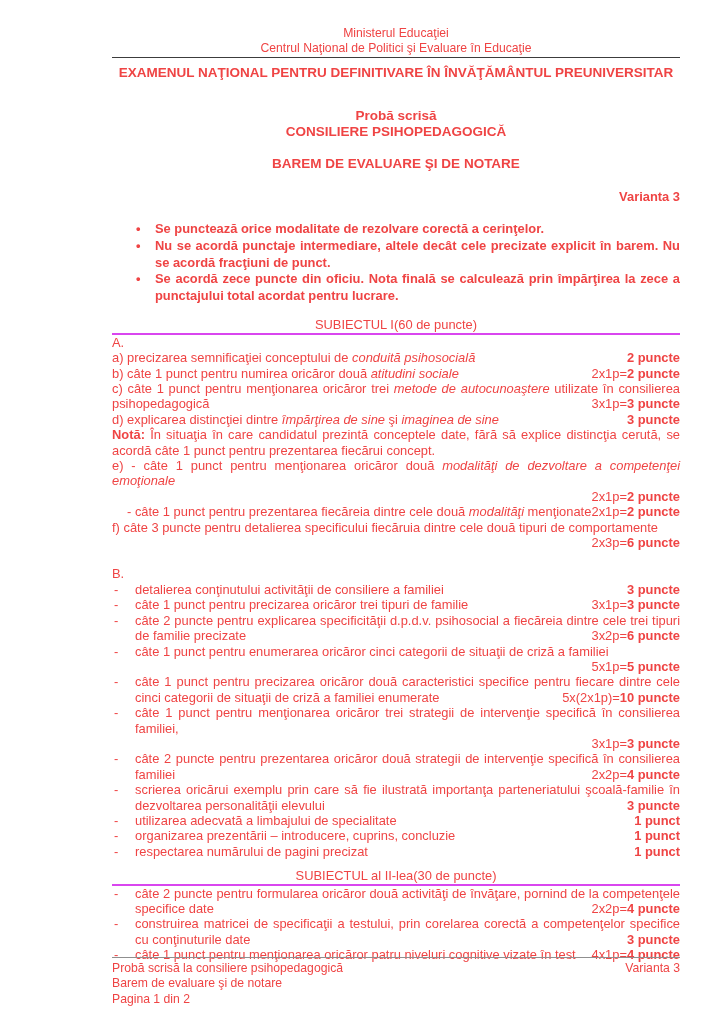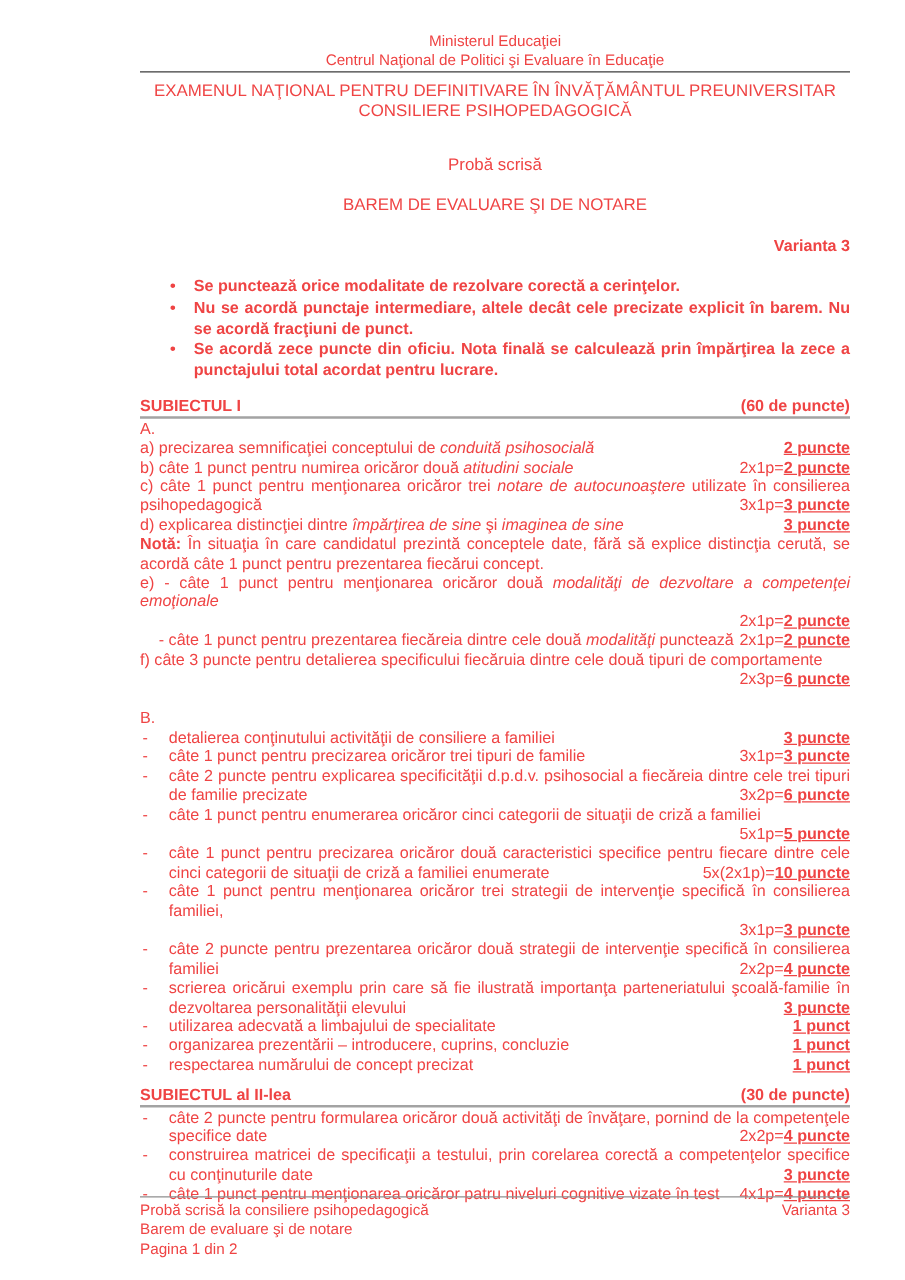--- a/index.html
+++ b/index.html
@@ -13,45 +13,45 @@
     font-family: "Liberation Sans", sans-serif;
     font-size: 12.9px;
     line-height: 15.4px;
     padding: 26px 68px 0 68px;
     overflow: hidden;
     margin-left: 44px;
   }
   .center { text-align: center; }
   .sm { font-size: 12.2px; line-height: 14.5px; }
   .hdr-rule { border-top: 1px solid #3c3c3c; margin-top: 2px; }
-  .exam-title { font-size: 13.5px; line-height: 16px; font-weight: normal; text-align: center; }
+  .exam-title { font-size: 13.5px; line-height: 16px; font-weight: bold; text-align: center; }
   .mt-title { margin-top: 7px; }
   .mt-proba { margin-top: 27px; }
   .mt-barem { margin-top: 16px; }
   .variant { margin-top: 17px; text-align: right; font-weight: bold; }
 
   ul.rules { list-style: none; margin: 17px 0 0 0; padding: 0; font-weight: bold; line-height: 16.6px; }
   .rules li { position: relative; padding-left: 43px; text-align: justify; }
   .rules .bullet { position: absolute; left: 24px; top: 0; }
 
   .subj-head {
-    display: flex; justify-content: space-between;
-    font-weight: bold;
+    display: flex; justify-content: center;
+    font-weight: normal;
     margin-top: 13px;
-    border-bottom: 2px solid #a3a3a3;
+    border-bottom: 2px solid #d946ef;
   }
   .subj2 { margin-top: 9px; }
 
   .sec-label { margin: 0; }
   .gap-b { margin-top: 16px; }
 
   .item { margin: 0; text-align: justify; }
   .item::after { content: ""; display: block; clear: both; }
   .pts { float: right; white-space: nowrap; }
-  .pts b { font-weight: bold; text-decoration: underline; }
+  .pts b { font-weight: bold; }
   .pts.nl { float: none; display: block; text-align: right; }
   .hang { position: relative; padding-left: 23px; }
   .hang .dash { position: absolute; left: 2px; }
   .ind { padding-left: 15px; }
   i { font-style: italic; }
 
   .footer {
     position: absolute; left: 68px; right: 68px; top: 957px;
     font-size: 12.2px; line-height: 15px;
   }
@@ -62,22 +62,22 @@
 </head>
 <body>
 
 <div class="page">
 
   <header>
     <div class="center sm">Ministerul Educaţiei</div>
     <div class="center sm">Centrul Naţional de Politici şi Evaluare în Educaţie</div>
     <div class="hdr-rule"></div>
     <div class="exam-title mt-title">EXAMENUL NAŢIONAL PENTRU DEFINITIVARE ÎN ÎNVĂŢĂMÂNTUL PREUNIVERSITAR</div>
+    <div class="exam-title mt-proba">Probă scrisă</div>
     <div class="exam-title">CONSILIERE PSIHOPEDAGOGICĂ</div>
-    <div class="exam-title mt-proba">Probă scrisă</div>
     <div class="exam-title mt-barem">BAREM DE EVALUARE ŞI DE NOTARE</div>
     <div class="variant">Varianta 3</div>
   </header>
 
   <ul class="rules">
     <li><span class="bullet">•</span><span>Se punctează orice modalitate de rezolvare corectă a cerinţelor.</span></li>
     <li><span class="bullet">•</span><span>Nu se acordă punctaje intermediare, altele decât cele precizate explicit în barem. Nu se acordă fracţiuni de punct.</span></li>
     <li><span class="bullet">•</span><span>Se acordă zece puncte din oficiu. Nota finală se calculează prin împărţirea la zece a punctajului total acordat pentru lucrare.</span></li>
   </ul>
 
@@ -85,29 +85,29 @@
     <span>SUBIECTUL I</span>
     <span>(60 de puncte)</span>
   </div>
 
   <div class="sec-label">A.</div>
 
   <p class="item"><span>a) </span><span>precizarea semnificaţiei conceptului de </span><i>conduită psihosocială</i><span class="pts"><b>2 puncte</b></span></p>
 
   <p class="item"><span>b) </span><span>câte 1 punct pentru numirea oricăror două </span><i>atitudini sociale</i><span class="pts"><span>2x1p=</span><b>2 puncte</b></span></p>
 
-  <p class="item"><span>c) </span><span>câte 1 punct pentru menţionarea oricăror trei </span><i>notare de autocunoaştere</i><span> utilizate în consilierea psihopedagogică</span><span class="pts"><span>3x1p=</span><b>3 puncte</b></span></p>
+  <p class="item"><span>c) </span><span>câte 1 punct pentru menţionarea oricăror trei </span><i>metode de autocunoaştere</i><span> utilizate în consilierea psihopedagogică</span><span class="pts"><span>3x1p=</span><b>3 puncte</b></span></p>
 
   <p class="item"><span>d) </span><span>explicarea distincţiei dintre </span><i>împărţirea de sine</i><span> şi </span><i>imaginea de sine</i><span class="pts"><b>3 puncte</b></span></p>
 
   <p class="item"><b>Notă:</b><span> În situaţia în care candidatul prezintă conceptele date, fără să explice distincţia cerută, se acordă câte 1 punct pentru prezentarea fiecărui concept.</span></p>
 
   <p class="item"><span>e) - </span><span>câte 1 punct pentru menţionarea oricăror două </span><i>modalităţi de dezvoltare a competenţei emoţionale</i><span class="pts nl"><span>2x1p=</span><b>2 puncte</b></span></p>
 
-  <p class="item ind"><span>- </span><span>câte 1 punct pentru prezentarea fiecăreia dintre cele două </span><i>modalităţi</i><span> punctează</span><span class="pts"><span>2x1p=</span><b>2 puncte</b></span></p>
+  <p class="item ind"><span>- </span><span>câte 1 punct pentru prezentarea fiecăreia dintre cele două </span><i>modalităţi</i><span> menţionate</span><span class="pts"><span>2x1p=</span><b>2 puncte</b></span></p>
 
   <p class="item"><span>f) </span><span>câte 3 puncte pentru detalierea specificului fiecăruia dintre cele două tipuri de comportamente</span><span class="pts nl"><span>2x3p=</span><b>6 puncte</b></span></p>
 
   <div class="sec-label gap-b">B.</div>
 
   <p class="item hang"><span class="dash">-</span><span>detalierea conţinutului activităţii de consiliere a familiei</span><span class="pts"><b>3 puncte</b></span></p>
 
   <p class="item hang"><span class="dash">-</span><span>câte 1 punct pentru precizarea oricăror trei tipuri de familie</span><span class="pts"><span>3x1p=</span><b>3 puncte</b></span></p>
 
   <p class="item hang"><span class="dash">-</span><span>câte 2 puncte pentru explicarea specificităţii d.p.d.v. psihosocial a fiecăreia dintre cele trei tipuri de familie precizate</span><span class="pts"><span>3x2p=</span><b>6 puncte</b></span></p>
@@ -119,21 +119,21 @@
   <p class="item hang"><span class="dash">-</span><span>câte 1 punct pentru menţionarea oricăror trei strategii de intervenţie specifică în consilierea familiei,</span><span class="pts nl"><span>3x1p=</span><b>3 puncte</b></span></p>
 
   <p class="item hang"><span class="dash">-</span><span>câte 2 puncte pentru prezentarea oricăror două strategii de intervenţie specifică în consilierea familiei</span><span class="pts"><span>2x2p=</span><b>4 puncte</b></span></p>
 
   <p class="item hang"><span class="dash">-</span><span>scrierea oricărui exemplu prin care să fie ilustrată importanţa parteneriatului şcoală-familie în dezvoltarea personalităţii elevului</span><span class="pts"><b>3 puncte</b></span></p>
 
   <p class="item hang"><span class="dash">-</span><span>utilizarea adecvată a limbajului de specialitate</span><span class="pts"><b>1 punct</b></span></p>
 
   <p class="item hang"><span class="dash">-</span><span>organizarea prezentării – introducere, cuprins, concluzie</span><span class="pts"><b>1 punct</b></span></p>
 
-  <p class="item hang"><span class="dash">-</span><span>respectarea numărului de concept precizat</span><span class="pts"><b>1 punct</b></span></p>
+  <p class="item hang"><span class="dash">-</span><span>respectarea numărului de pagini precizat</span><span class="pts"><b>1 punct</b></span></p>
 
   <div class="subj-head subj2">
     <span>SUBIECTUL al II-lea</span>
     <span>(30 de puncte)</span>
   </div>
 
   <p class="item hang"><span class="dash">-</span><span>câte 2 puncte pentru formularea oricăror două activităţi de învăţare, pornind de la competenţele specifice date</span><span class="pts"><span>2x2p=</span><b>4 puncte</b></span></p>
 
   <p class="item hang"><span class="dash">-</span><span>construirea matricei de specificaţii a testului, prin corelarea corectă a competenţelor specifice cu conţinuturile date</span><span class="pts"><b>3 puncte</b></span></p>
 

